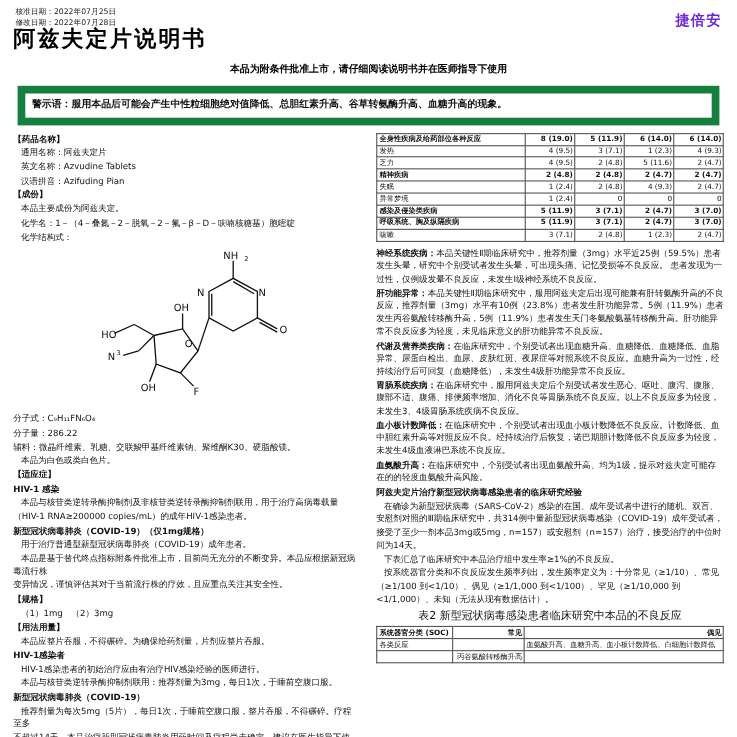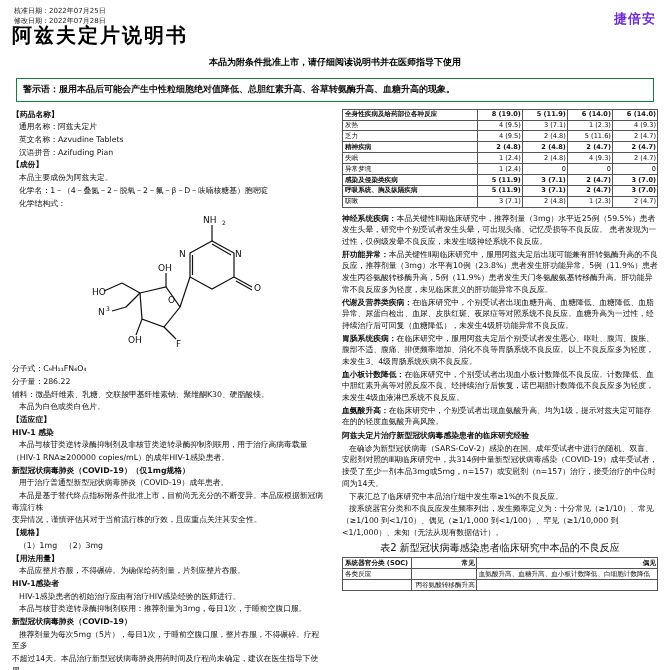--- a/index.html
+++ b/index.html
@@ -9,21 +9,21 @@
     font-family:"DejaVu Sans","Liberation Sans",sans-serif;
     color:#111;
     overflow:hidden;
   }
   .page{position:relative;width:670px;height:670px;box-sizing:border-box;padding:6px 12px 0 12px;}
   .meta{position:absolute;left:14px;top:6px;font-size:7px;line-height:1.45;color:#222;}
   .brand{position:absolute;right:14px;top:10px;font-size:13px;font-weight:bold;letter-spacing:1px;color:#6d28d9;}
   .title{font-size:20px;font-weight:bold;letter-spacing:2px;padding-top:16px;color:#000;}
   .subtitle{text-align:center;font-size:9px;font-weight:bold;margin-top:7px;color:#000;}
   .warnbox{
-    margin:9px 4px 0 4px;border:1px solid #15803d;padding:5px 6px;
+    margin:9px 4px 0 4px;border:7px solid #15803d;padding:5px 6px;
     font-size:9px;font-weight:bold;line-height:1.3;
   }
   .cols{display:flex;margin-top:7px;gap:10px;}
   .col{width:50%;box-sizing:border-box;}
   .colL{padding-right:4px;}
   .colR{padding-left:2px;}
   .sec{font-size:7.8px;line-height:1.5;margin-bottom:1px;}
   .sech{font-size:7.8px;font-weight:bold;}
   .ind{text-indent:0.9em;}
   .b{font-weight:bold;}

